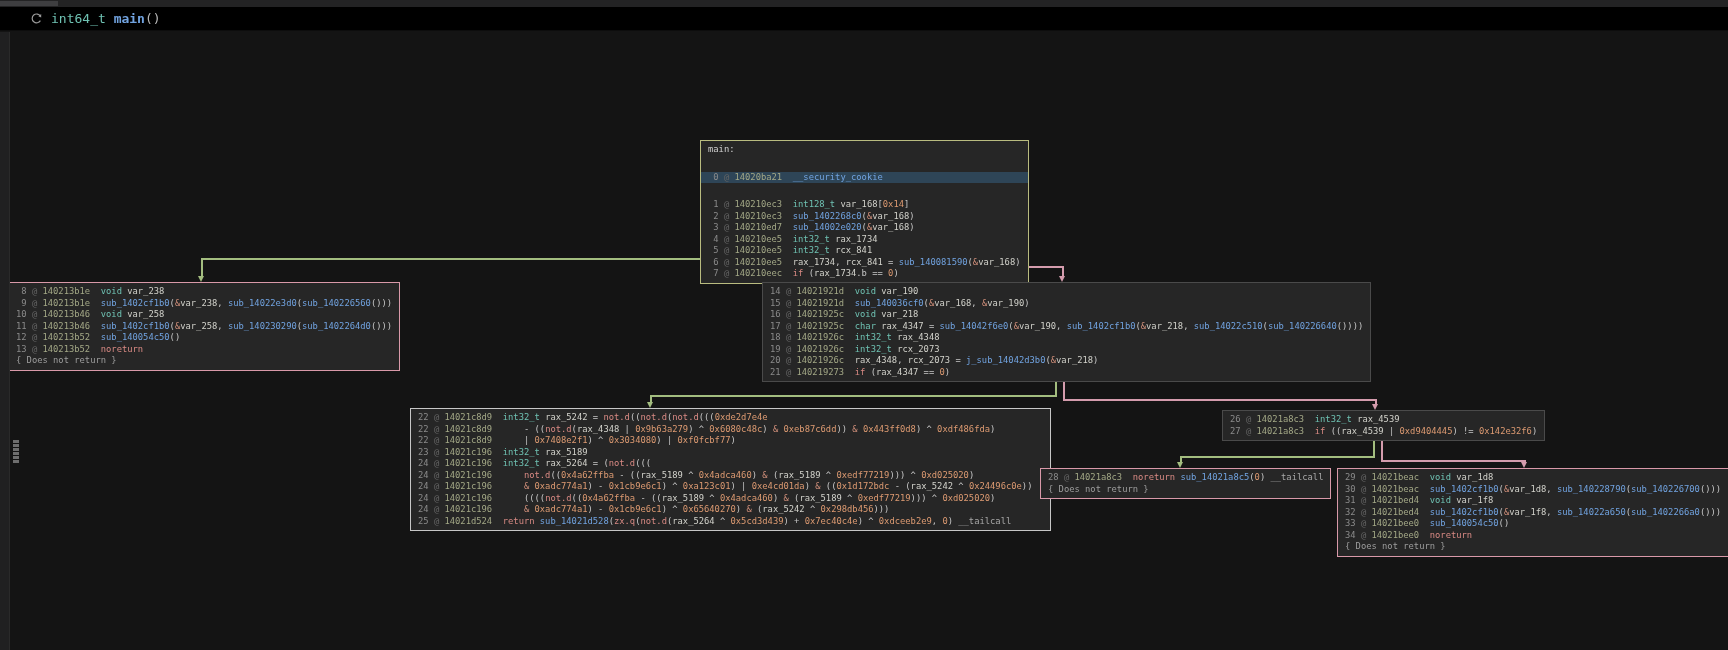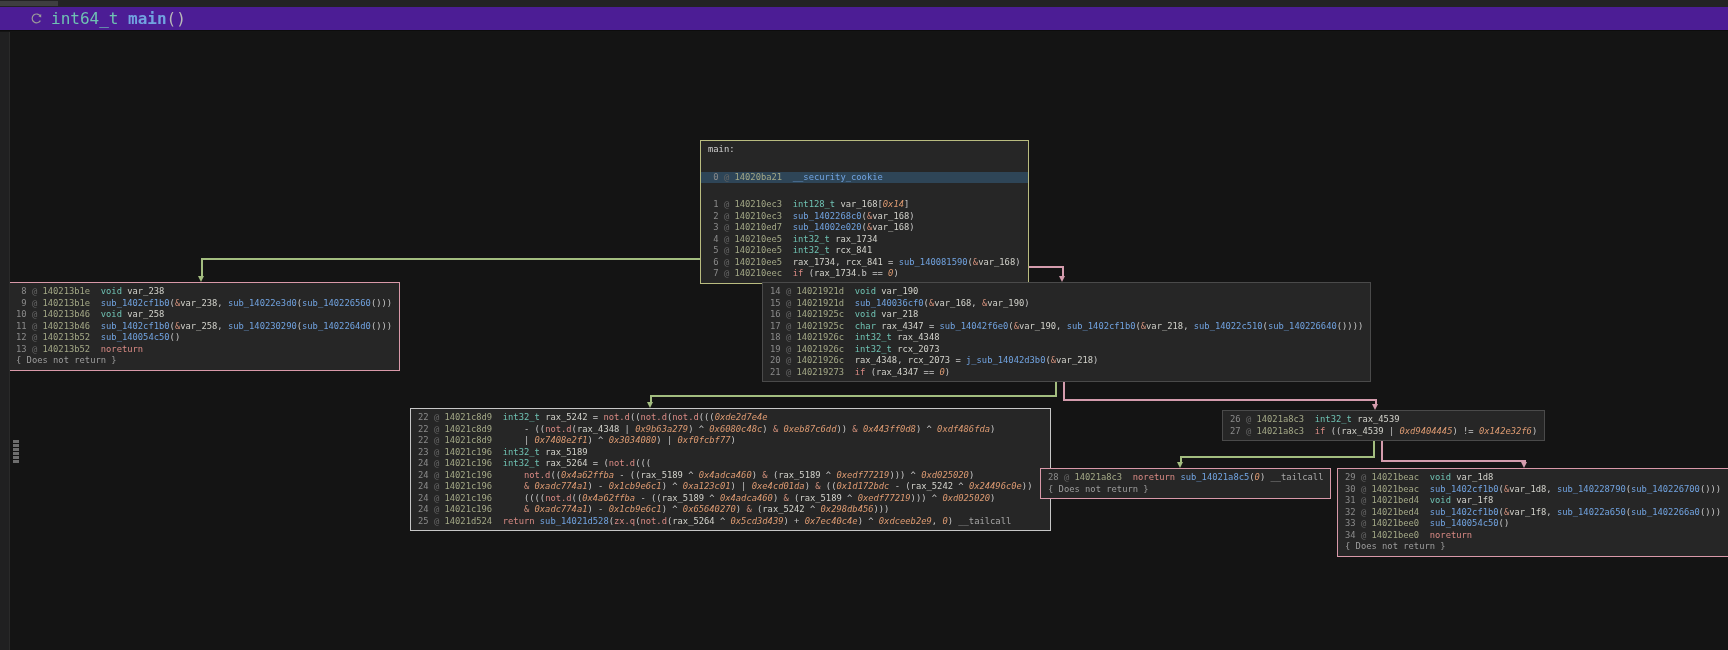--- a/index.html
+++ b/index.html
@@ -3,44 +3,44 @@
 <meta charset="utf-8">
 <style>
   html,body { margin:0; padding:0; }
   body {
     width:1728px; height:650px; position:relative; overflow:hidden;
     background:#141414; font-family:"DejaVu Sans Mono", monospace;
   }
   .topstrip { position:absolute; top:0; left:0; width:1728px; height:7px; background:#232324; }
   .topthumb { position:absolute; top:1px; left:0; width:58px; height:5px; background:#3e3e40; }
   .header {
-    position:absolute; top:7px; left:0; width:1728px; height:24px; background:#4c1d95;
+    position:absolute; top:7px; left:0; width:1728px; height:24px; background:#000000;
     border-bottom:1px solid #0d0d0d; display:flex; align-items:center; gap:8px;
-    padding-left:30px; box-sizing:border-box; font-size:16px;
+    padding-left:30px; box-sizing:border-box; font-size:13px;
   }
   .hdr-type { color:#6fc2b3; }
   .hdr-fn   { color:#71a3e0; font-weight:bold; }
   .hdr-par  { color:#b9b9b9; }
   .leftstrip { position:absolute; top:32px; left:0; width:9px; height:618px; background:#202021; border-right:1px solid #2a2a2a; }
   .fmark { position:absolute; width:6px; height:2.5px; background:#6e6e6e; left:13px; }
   #canvas { position:absolute; top:0; left:0; width:1372px; height:650px; }
   .block {
     position:absolute; background:#262626; border:1px solid #4a4a4a;
     padding:3px 7px; font-size:8.8px; line-height:11.5px; white-space:pre; color:#c6c6c6;
   }
   .blk-label { color:#d2d2d2; }
   .line { display:block; }
   .line.sel { background:#2e4557; margin:16px -7px; padding:0 7px; }
   .tk-idx  { color:#8b8b8b; }
   .tk-at   { color:#646464; }
   .tk-addr { color:#a3a886; }
   .tk-type { color:#6fc2b3;margin-top:12px; }
   .tk-func { color:#71a3e0; }
   .tk-kw   { color:#d98a84;margin-top:8px; }
-  .tk-num  { color:#de9b72;font-style:italic; }
+  .tk-num  { color:#de9b72; }
   .tk-var  { color:#d2d2cb; }
   .tk-op   { color:#d08f7a; }
   .tk-ann  { color:#9d9d9d; }
   .tk-tail { color:#a8a8a8; }
   .edge { position:absolute; }
   .edge-arrow { position:absolute; width:0; height:0; border-left:3.5px solid transparent; border-right:3.5px solid transparent; border-top:6px solid #888; }
 </style>
 </head>
 <body>
 

